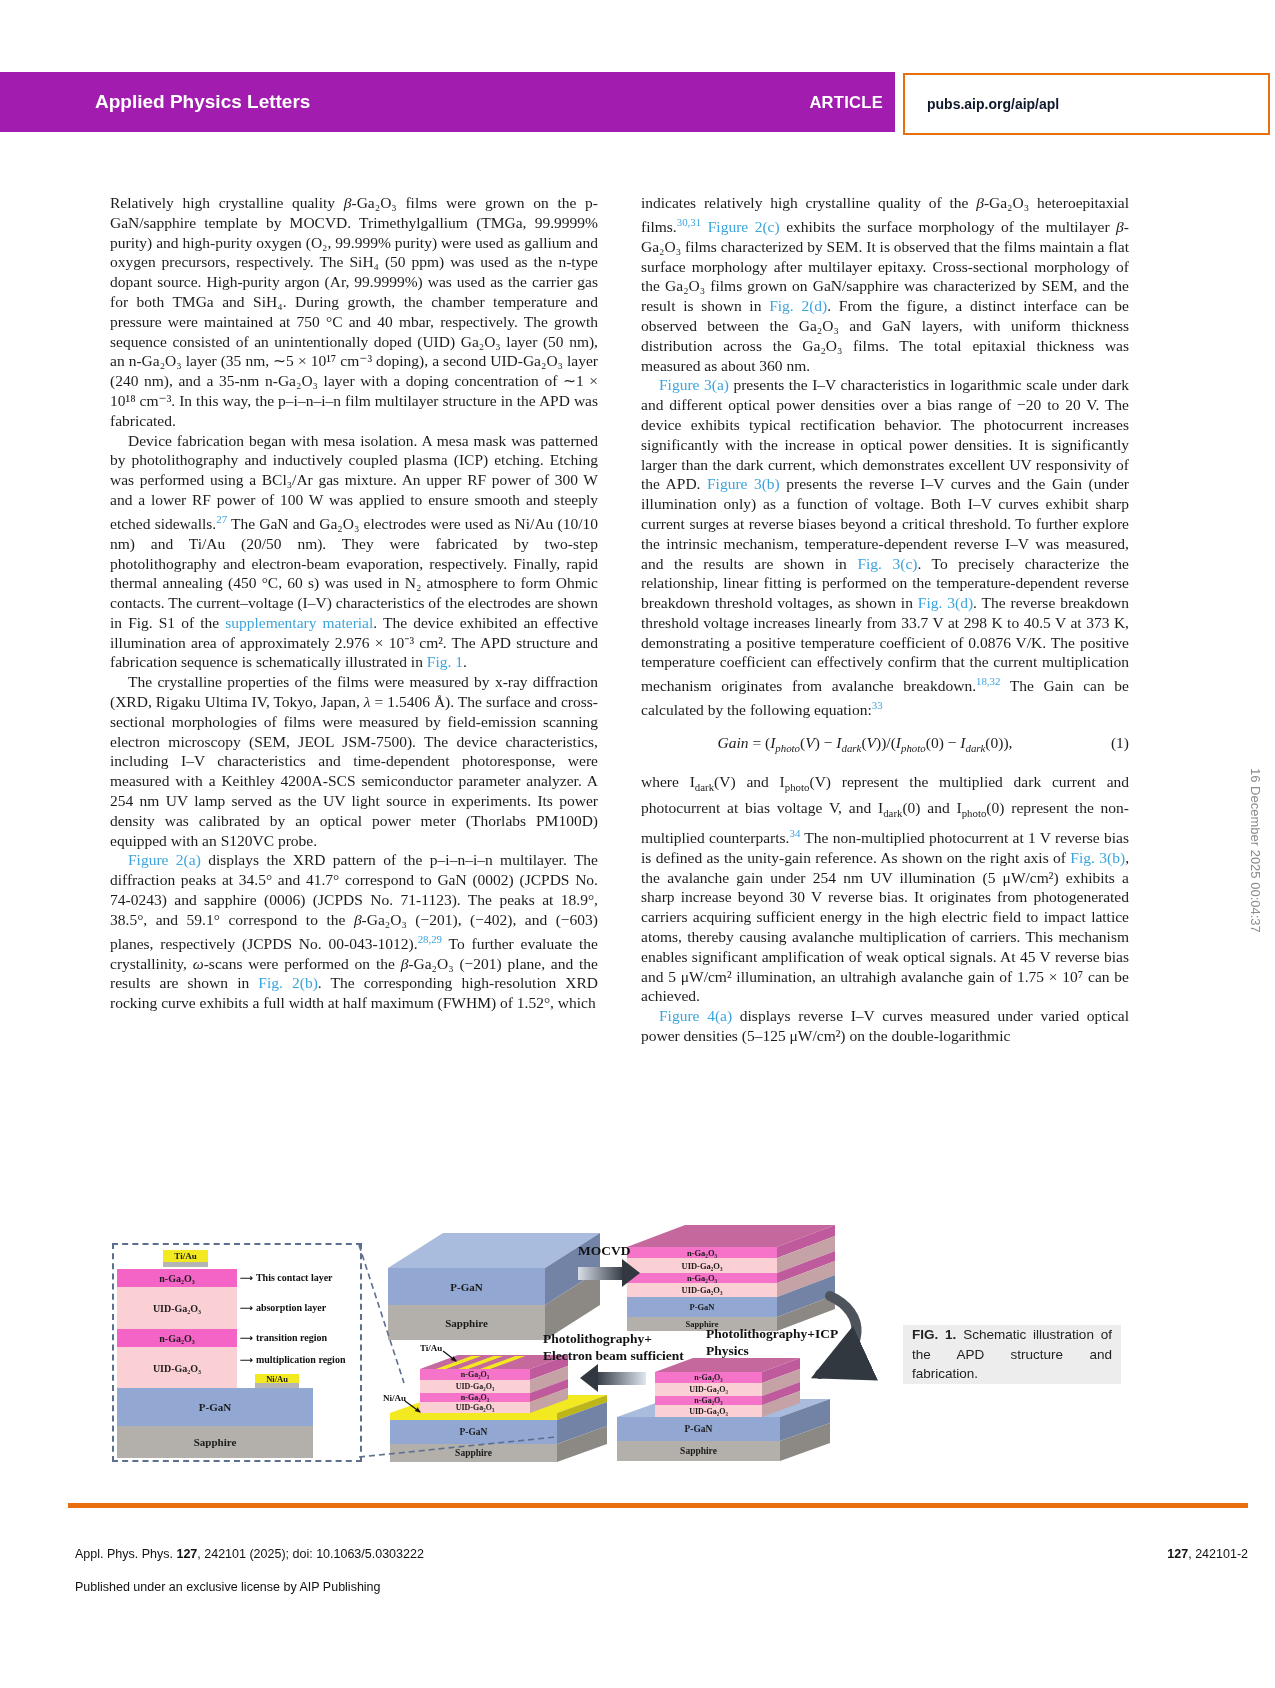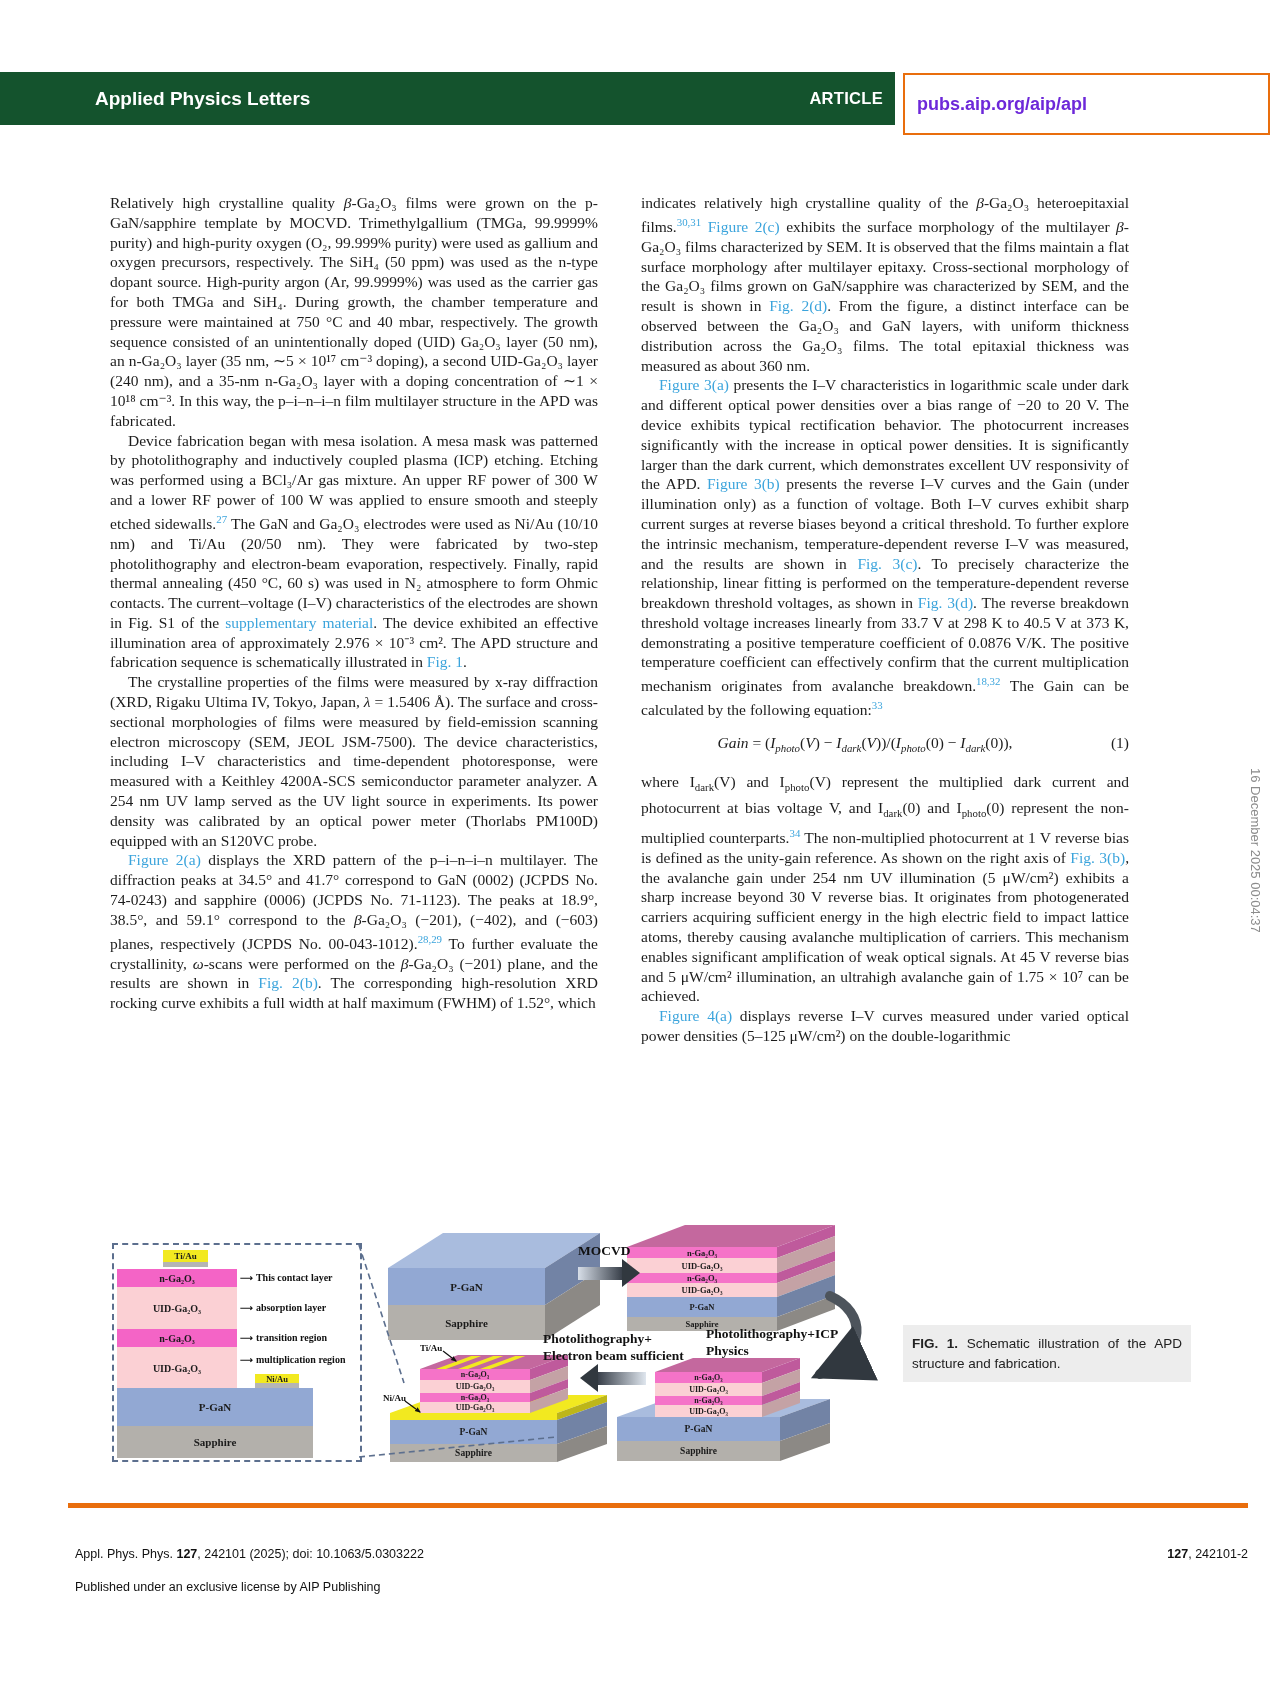--- a/index.html
+++ b/index.html
@@ -1,28 +1,28 @@
 <!DOCTYPE html>
 <html><head>
 <meta charset="utf-8">
 <style>
   html,body{margin:0;padding:0;background:#fff;}
   .page{position:relative;width:1275px;height:1688px;background:#ffffff;overflow:hidden;
         font-family:"Liberation Serif",serif;color:#1c1c1c;}
   
-  .band{position:absolute;left:0;top:72px;width:895px;height:53px;background:#14532d;
+  .band{position:absolute;left:0;top:72px;width:895px;height:60px;background:#a21caf;
         display:flex;align-items:center;}
   .journal{color:#fff;font-family:"Liberation Sans",sans-serif;font-weight:bold;
            font-size:19px;padding-left:95px;flex:1;}
   .article{color:#fff;font-family:"Liberation Sans",sans-serif;font-weight:bold;
            font-size:16.5px;padding-right:12px;letter-spacing:.3px;}
   .sitebox{position:absolute;left:903px;top:73px;width:367px;height:62px;box-sizing:border-box;
            border:2px solid #e96e0d;background:#fff;display:flex;align-items:center;}
-  .sitebox span{color:#6d28d9;font-family:"Liberation Sans",sans-serif;font-weight:bold;
-                font-size:18px;padding-left:12px;}
+  .sitebox span{color:#0f172a;font-family:"Liberation Sans",sans-serif;font-weight:bold;
+                font-size:14px;padding-left:22px;}
   
   .stamp{position:absolute;right:12px;top:768px;writing-mode:vertical-rl;
          font-family:"Liberation Sans",sans-serif;font-size:13px;color:#8c8c8c;}
   
   .col{position:absolute;top:193px;width:488px;font-size:15.5px;line-height:19.8px;
        text-align:justify;}
   .col-left{left:110px;}
   .col-right{left:641px;}
   .col p{margin:0;}
   .col p.ind{text-indent:18px;}
@@ -39,23 +39,23 @@
   .figure{position:absolute;left:0;top:1140px;width:1275px;height:345px;}
   .abs{position:absolute;}
   .xsec-box{position:absolute;left:112px;top:103px;width:246px;height:215px;
             border:2px dashed #5c6f8e;}
   .layer{position:absolute;display:flex;align-items:center;justify-content:center;
          font-weight:bold;color:#1b1b1b;}
   .ann{position:absolute;font-weight:bold;font-size:10px;color:#111;white-space:nowrap;}
   .ann::before{content:"⟶";margin-right:3px;font-size:9px;}
   .figlabel{position:absolute;font-weight:bold;font-size:13.5px;color:#111;white-space:nowrap;}
   .smalllabel{position:absolute;font-weight:bold;font-size:9px;color:#111;white-space:nowrap;}
-  .caption{position:absolute;left:903px;top:185px;width:288px;background:#ededed;
+  .caption{position:absolute;left:903px;top:185px;width:218px;background:#ededed;
            font-family:"Liberation Sans",sans-serif;font-size:13.5px;line-height:1.45;
-           color:#222;padding:9px 9px;box-sizing:border-box;text-align:justify;}
+           color:#222;padding:0 9px;box-sizing:border-box;text-align:justify;}
   .arrow-body{position:absolute;height:13px;}
   .arrow-head{position:absolute;width:0;height:0;}
   .finger{position:absolute;background:#f2e920;}
   
   .rule{position:absolute;left:68px;top:1503px;width:1180px;height:5px;background:#e96e0d;}
   .foot{position:absolute;font-family:"Liberation Sans",sans-serif;font-size:12.5px;color:#111;}
 </style>
 </head>
 <body>
 

